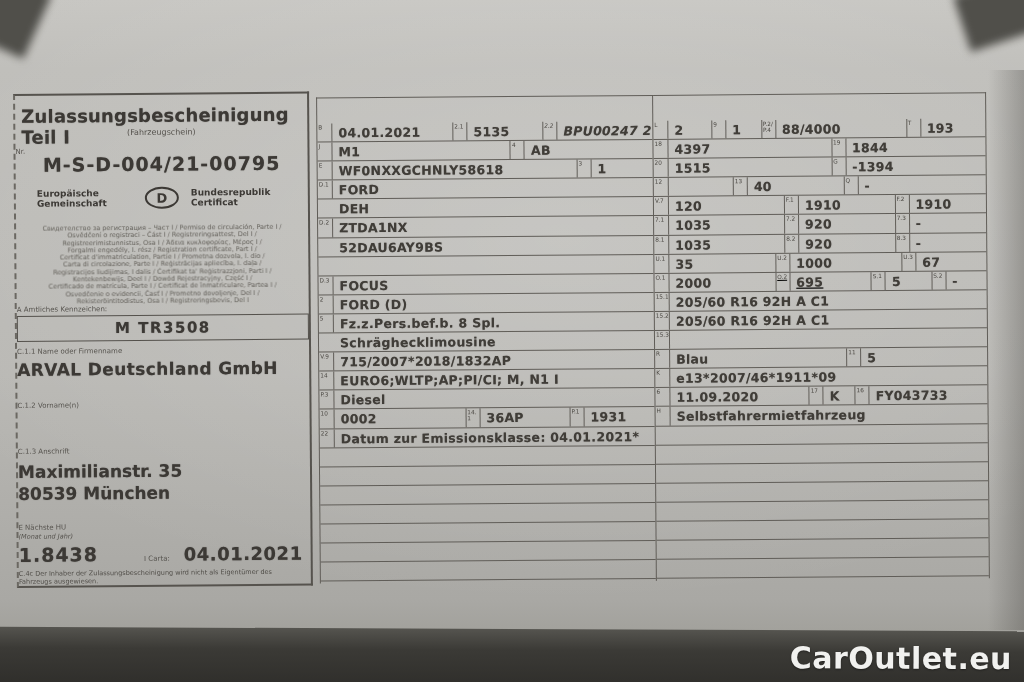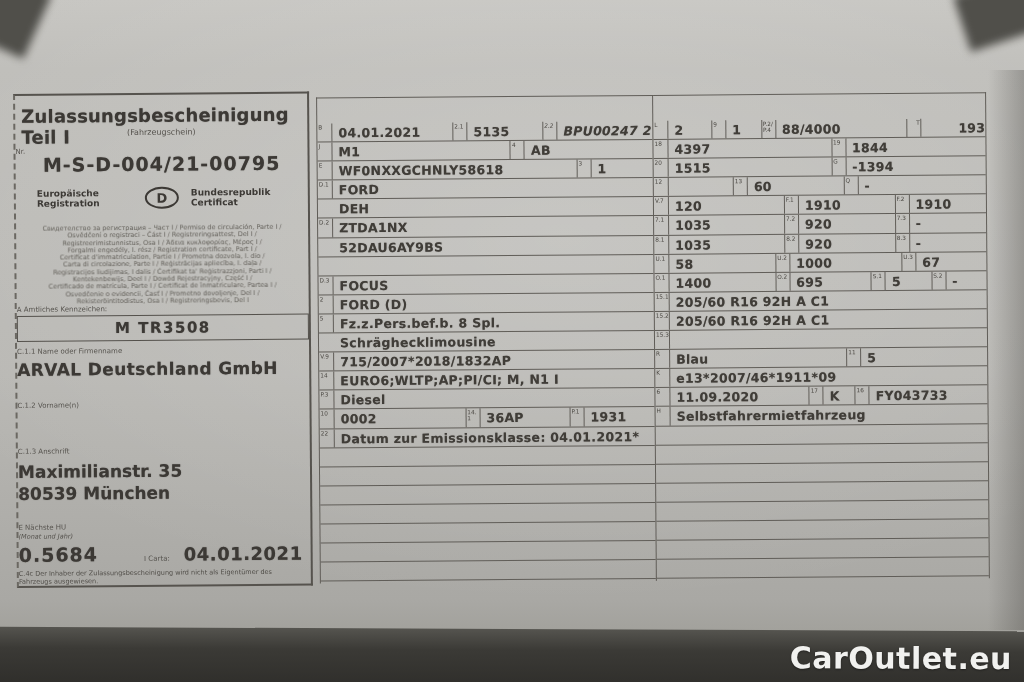--- a/index.html
+++ b/index.html
@@ -83,21 +83,21 @@
   <div class="edge-right"></div>
 
   <div class="doc">
 
     <section class="panel-left">
       <div class="abs t-title soft">Zulassungsbescheinigung Teil I</div>
       <div class="abs t-sub">(Fahrzeugschein)</div>
       <div class="abs t-nr">Nr.</div>
       <div class="abs t-docnum soft">M-S-D-004/21-00795</div>
       <div class="abs t-eurow">
-        <div class="eu-txt">Europäische Registration</div>
+        <div class="eu-txt">Europäische Gemeinschaft</div>
         <div class="eu-oval">D</div>
         <div class="eu-txt">Bundesrepublik Certificat</div>
       </div>
       <div class="abs t-multilang" id="multilang">
           <span style="display: block;">Свидетелство за регистрация – Част I / Permiso de circulación, Parte I /</span>
           <span style="display: block;">Osvědčení o registraci – Část I / Registreringsattest, Del I /</span>
           <span style="display: block;">Registreerimistunnistus, Osa I / Άδεια κυκλοφορίας, Μέρος I /</span>
           <span style="display: block;">Forgalmi engedély, I. rész / Registration certificate, Part I /</span>
           <span style="display: block;">Certificat d'immatriculation, Partie I / Prometna dozvola, I. dio /</span>
           <span style="display: block;">Carta di circolazione, Parte I / Reģistrācijas apliecība, I. daļa /</span>
@@ -111,21 +111,21 @@
       <div class="abs t-plate soft">M TR3508</div>
       <div class="abs t-c11">C.1.1 Name oder Firmenname</div>
       <div class="abs t-owner soft">ARVAL Deutschland GmbH</div>
       <div class="abs t-c12">C.1.2 Vorname(n)</div>
       <div class="abs t-c13">C.1.3 Anschrift</div>
       <div class="abs t-addr1 soft">Maximilianstr. 35</div>
       <div class="abs t-addr2 soft">80539 München</div>
       <div class="abs t-hu1">E Nächste HU</div>
       <div class="abs t-hu2">(Monat und Jahr)</div>
       <div class="abs t-hurow">
-        <span class="hu-val soft">0.5684</span>
+        <span class="hu-val soft">1.8438</span>
         <span class="datum-lbl">I  Carta:</span>
         <span class="datum-val soft">04.01.2021</span>
       </div>
       <div class="abs t-c4c">C.4c Der Inhaber der Zulassungsbescheinigung wird nicht als Eigentümer des Fahrzeugs ausgewiesen.</div>
     </section>
 
     <section class="panel-mid">
       <div class="rows" id="mid-rows">
           <div class="frow">
             <div class="fcell" style="flex: 1.35 1 0%;">
@@ -266,21 +266,21 @@
               <span class="fval">2</span>
             </div>
             <div class="fcell" style="flex: 0.53 1 0%;">
               <span class="flbl">9</span>
               <span class="fval">1</span>
             </div>
             <div class="fcell" style="flex: 1.55 1 0%;">
               <span class="flbl">P.2/P.4</span>
               <span class="fval">88/4000</span>
             </div>
-            <div class="fcell" style="flex: 0.85 1 0%; text-align: right;">
+            <div class="fcell" style="flex: 0.85 1 0%;">
               <span class="flbl">T</span>
               <span class="fval">193</span>
             </div>
           </div>
           <div class="frow">
             <div class="fcell" style="flex: 1.15 1 0%;">
               <span class="flbl">18</span>
               <span class="fval">4397</span>
             </div>
             <div class="fcell" style="flex: 1 1 0%;">
@@ -298,21 +298,21 @@
               <span class="fval">-1394</span>
             </div>
           </div>
           <div class="frow">
             <div class="fcell" style="flex: 0.75 1 0%;">
               <span class="flbl">12</span>
               <span class="fval"></span>
             </div>
             <div class="fcell" style="flex: 1.05 1 0%;">
               <span class="flbl">13</span>
-              <span class="fval">60</span>
+              <span class="fval">40</span>
             </div>
             <div class="fcell" style="flex: 1.35 1 0%;">
               <span class="flbl">Q</span>
               <span class="fval">-</span>
             </div>
           </div>
           <div class="frow">
             <div class="fcell" style="flex: 1.35 1 0%;">
               <span class="flbl">V.7</span>
               <span class="fval">120</span>
@@ -350,37 +350,37 @@
               <span class="fval">920</span>
             </div>
             <div class="fcell" style="flex: 0.95 1 0%;">
               <span class="flbl">8.3</span>
               <span class="fval">-</span>
             </div>
           </div>
           <div class="frow">
             <div class="fcell" style="flex: 1.35 1 0%;">
               <span class="flbl">U.1</span>
-              <span class="fval">58</span>
+              <span class="fval">35</span>
             </div>
             <div class="fcell" style="flex: 1.15 1 0%;">
               <span class="flbl">U.2</span>
               <span class="fval">1000</span>
             </div>
             <div class="fcell" style="flex: 0.95 1 0%; margin-left: 23px;">
               <span class="flbl">U.3</span>
               <span class="fval">67</span>
             </div>
           </div>
           <div class="frow">
             <div class="fcell" style="flex: 1.2 1 0%;">
               <span class="flbl">O.1</span>
-              <span class="fval">1400</span>
-            </div>
-            <div class="fcell" style="flex: 0.95 1 0%;">
+              <span class="fval">2000</span>
+            </div>
+            <div class="fcell" style="flex: 0.95 1 0%; text-decoration: underline;">
               <span class="flbl">O.2</span>
               <span class="fval">695</span>
             </div>
             <div class="fcell" style="flex: 0.6 1 0%;">
               <span class="flbl">S.1</span>
               <span class="fval">5</span>
             </div>
             <div class="fcell" style="flex: 0.55 1 0%;">
               <span class="flbl">S.2</span>
               <span class="fval">-</span>

